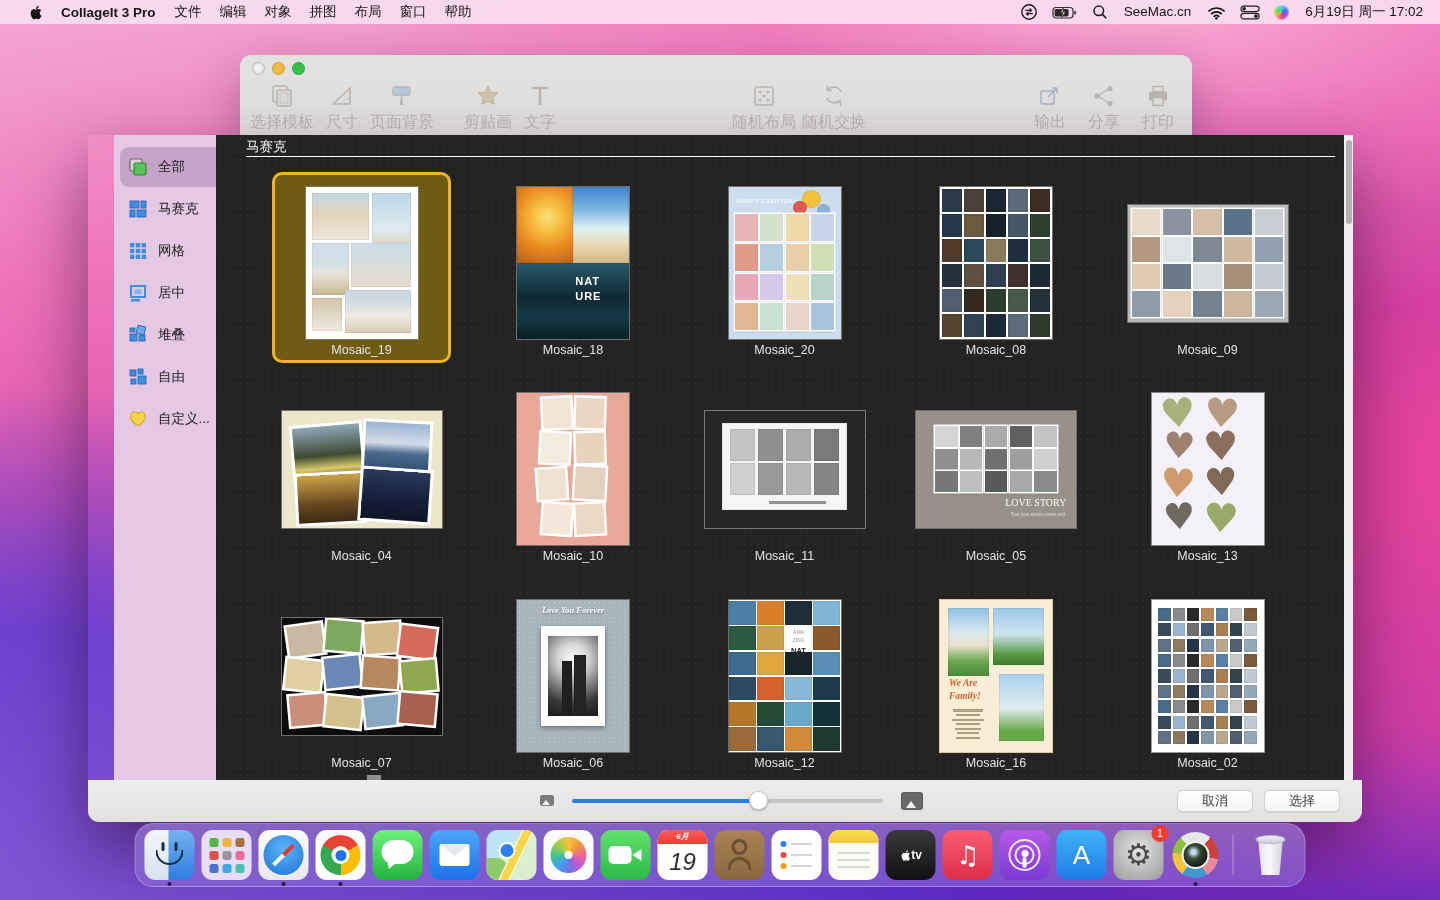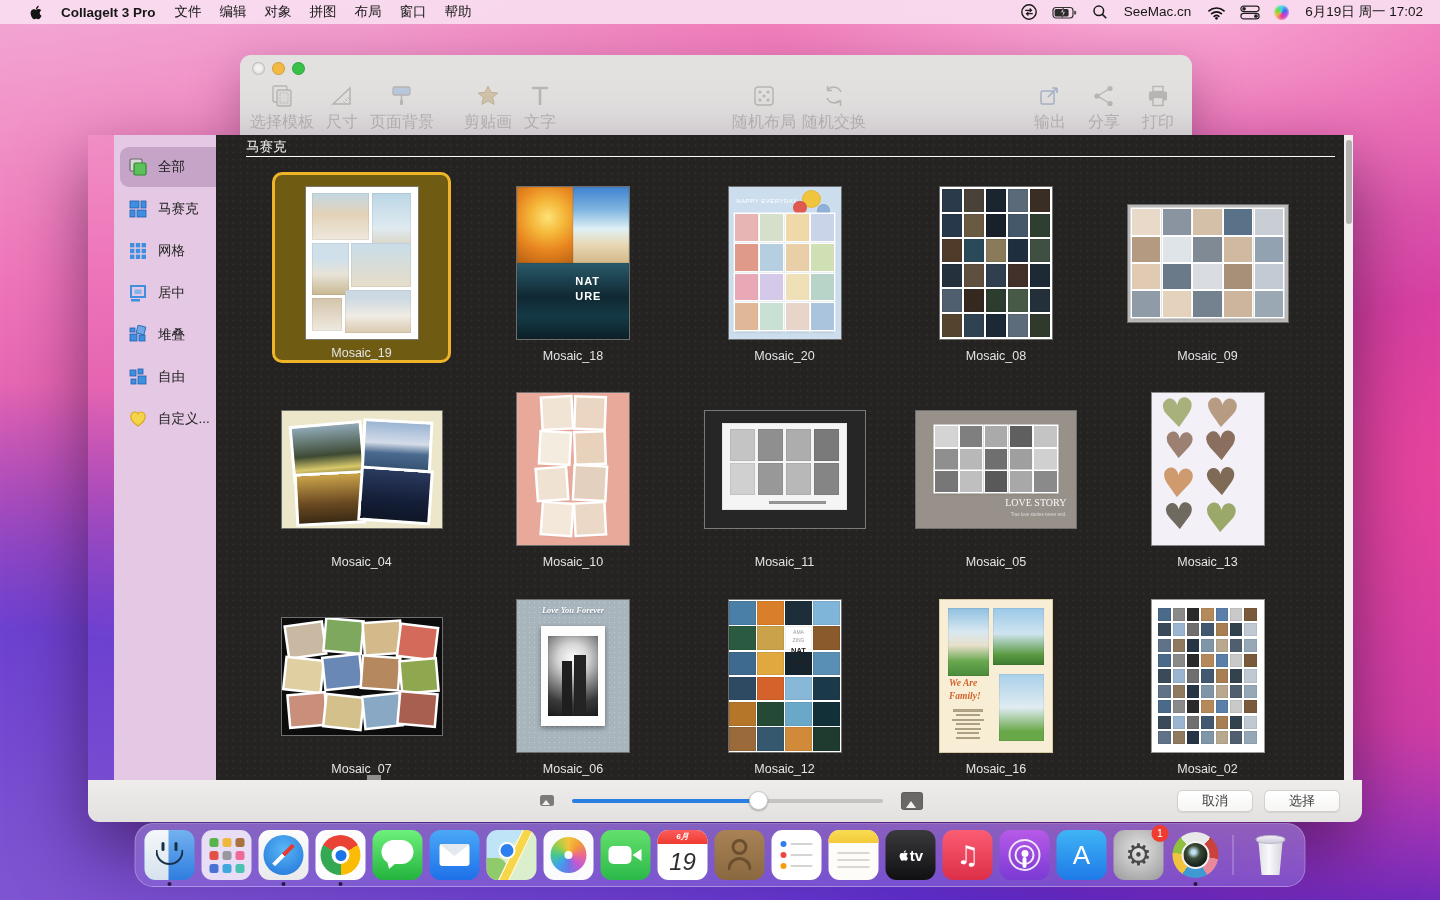--- a/index.html
+++ b/index.html
@@ -43,21 +43,21 @@
   .sb-item svg{display:block;flex:0 0 auto;}
   #sidebar{padding-top:10px;box-sizing:border-box;}
   #content{position:absolute;left:128px;top:0;width:1128px;height:645px;background:#242322;overflow:hidden;
     background-image:radial-gradient(rgba(255,255,255,.035) 1px,transparent 1.2px);background-size:7px 7px;}
   #scrollstrip{position:absolute;right:0;top:0;width:9px;height:645px;background:#f1efee;}
   #scrollthumb{position:absolute;left:1.5px;top:5px;width:6px;height:84px;border-radius:3px;background:#b3b1af;}
   #panelTitle{position:absolute;left:30px;top:3px;font-size:13.5px;color:#f2f2f2;}
   .hr{position:absolute;left:30px;top:21px;width:1089px;height:1px;background:#fdfdfd;}
   
   .cell{position:absolute;width:211px;height:196px;}
-  .cellInner{position:absolute;left:16px;top:0;width:179px;height:191px;border-radius:10px;display:flex;flex-direction:column;align-items:center;padding-top:13px;box-sizing:border-box;justify-content:space-between;}
+  .cellInner{position:absolute;left:16px;top:0;width:179px;height:191px;border-radius:10px;display:flex;flex-direction:column;align-items:center;padding-top:13px;box-sizing:border-box;}
   .cellInner.sel{border:3px solid #f0b429;background:#6f5c12;padding-top:10px;}
   .tz{height:156px;display:flex;align-items:center;justify-content:center;}
   .tlabel{margin-top:2px;font-size:12.5px;color:#e4e4e4;}
   .thumb{position:relative;overflow:hidden;box-shadow:0 0 0 1px rgba(125,125,125,.85);}
   .thumb.portrait{width:112px;height:152px;}
   .thumb.landscape{width:160px;height:117px;}
   .ttile{position:absolute;}
   .ttxt{position:absolute;white-space:pre-line;}
   .sliver{position:absolute;background:#8f8f8f;}
   
@@ -115,21 +115,21 @@
   .di-contacts{background:linear-gradient(180deg,#a98256,#8a683f);}
   .ct-h{left:17px;top:9px;width:16px;height:16px;border-radius:50%;border:3px solid #6b4f2e;box-sizing:border-box;}
   .ct-b{left:13px;top:27px;width:24px;height:13px;border-radius:12px 12px 0 0;border:3px solid #6b4f2e;border-bottom:0;box-sizing:border-box;}
   .di-reminders{background:#fff;}
   .rm-d{width:6px;height:6px;border-radius:50%;left:9px;}
   .rm-l{height:2.5px;border-radius:1px;left:19px;width:22px;background:#d6d4d2;}
   .di-notes{background:#fdfcf8;}
   .nt-b{left:0;top:0;right:0;height:13px;background:linear-gradient(180deg,#f9dd52,#f3c93a);border-radius:11px 11px 0 0;}
   .nt-l{left:9px;width:32px;height:2px;background:#dad7d1;}
   .di-tv{background:linear-gradient(180deg,#3a3a3c,#101012);display:flex;align-items:center;justify-content:center;}
-  .tv-t{position:static;color:#fff;font-weight:700;font-size:15px;display:flex;align-items:center;gap:1px;}
+  .tv-t{position:static;color:#fff;font-weight:700;font-size:12px;display:flex;align-items:center;gap:1px;}
   .di-music{background:linear-gradient(180deg,#fb5d72,#dd2e48);display:flex;align-items:center;justify-content:center;color:#fff;font-size:26px;font-family:"DejaVu Sans",sans-serif;}
   .di-podcasts{background:linear-gradient(180deg,#b75ae8,#7a3ad4);}
   .pc-o{inset:9px;border:2.5px solid rgba(255,255,255,.85);border-radius:50%;box-sizing:border-box;}
   .pc-m{inset:15px;border:2px solid rgba(255,255,255,.9);border-radius:50%;box-sizing:border-box;}
   .pc-c{left:21.5px;top:20px;width:7px;height:7px;border-radius:50%;background:#fff;}
   .pc-s{left:23px;top:27px;width:4px;height:11px;border-radius:2px;background:#fff;}
   .di-appstore{background:linear-gradient(180deg,#3fb4f5,#1f7ae8);display:flex;align-items:center;justify-content:center;color:#fff;font-size:26px;font-weight:400;}
   .di-settings{background:radial-gradient(circle at 50% 40%,#e4e4e4,#999);display:flex;align-items:center;justify-content:center;}
   .st-g{font-size:30px;color:#4a4a4a;font-family:"DejaVu Sans",sans-serif;line-height:1;}
   .di-collageit{background:transparent;}

